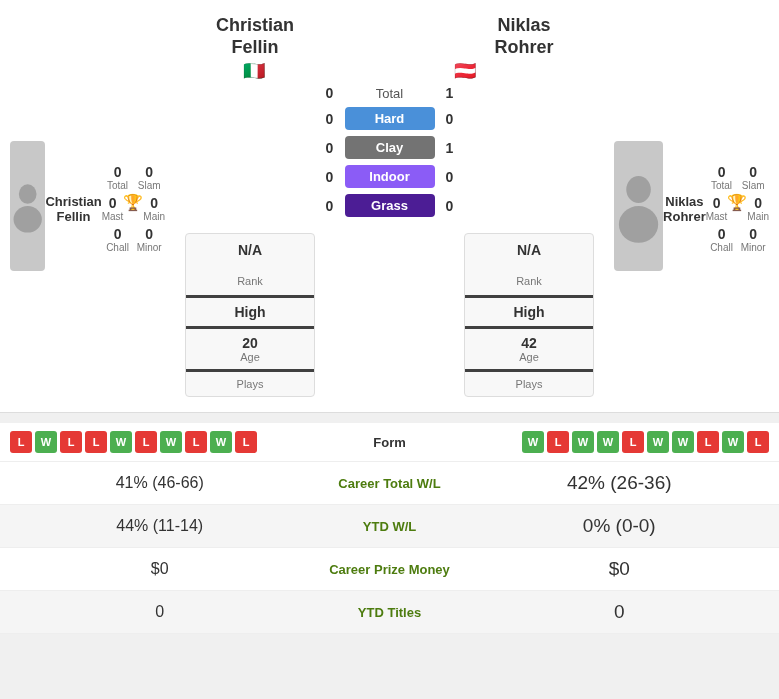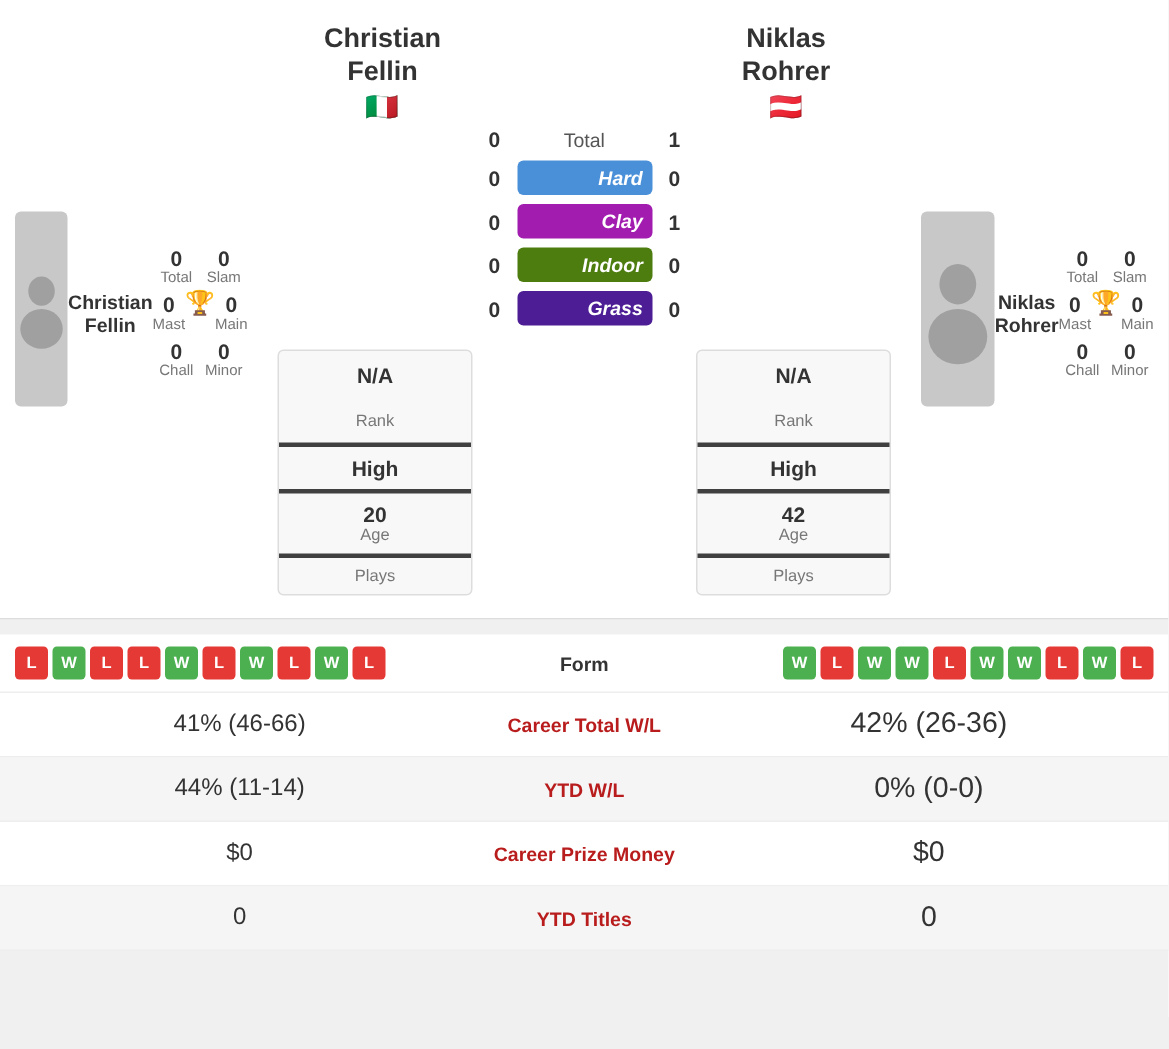--- a/index.html
+++ b/index.html
@@ -125,37 +125,36 @@
     }
     .score-val {
       font-size: 14px;
       font-weight: bold;
       width: 30px;
       text-align: center;
       color: #333;
     }
     .score-label-btn {
       width: 90px;
-      text-align: right;
+      text-align: center;
       padding: 4px 6px;
       border-radius: 4px;
       font-size: 13px;
       font-weight: bold;
       color: #fff;
-      font-style: italic;
     }
     .total-label {
       font-size: 13px;
       color: #555;
       width: 90px;
       text-align: center;
     }
     .btn-hard { background: #4a90d9; }
-    .btn-clay { background: #a21caf; }
-    .btn-indoor { background: #4d7c0f; }
+    .btn-clay { background: #737373; }
+    .btn-indoor { background: #8b5cf6; }
     .btn-grass { background: #4c1d95; }
 
     
     .info-boxes-row {
       display: flex;
       width: 100%;
       justify-content: space-between;
       margin-top: 10px;
     }
     .info-box-left, .info-box-right {
@@ -244,21 +243,21 @@
       flex: 1;
       text-align: center;
       font-size: 16px;
       color: #333;
     }
     .stats-center-label {
       width: 160px;
       text-align: center;
       font-size: 13px;
       font-weight: bold;
-      color: #b91c1c;
+      color: #4d7c0f;
       flex-shrink: 0;
     }
     .stats-val-right {
       flex: 1;
       text-align: center;
       font-size: 19px;
       color: #333;
     }
   </style>
 </head>
@@ -316,21 +315,21 @@
     <div class="center-column">
 
       <div class="names-row">
         <div style="display:flex;flex-direction:column;align-items:center;width:140px;">
           <div class="player-name-top">
             <span>Christian</span><br>
             <span>Fellin</span>
           </div>
           <div class="flag">🇮🇹</div>
         </div>
-        <div style="display:flex;flex-direction:column;align-items:center;width:140px;">
+        <div style="display:flex;flex-direction:column;align-items:flex-start;width:140px;">
           <div class="player-name-top">
             <span>Niklas</span><br>
             <span>Rohrer</span>
           </div>
           <div class="flag">🇦🇹</div>
         </div>
       </div>
 
       <div class="score-table">
         <div class="score-row">

